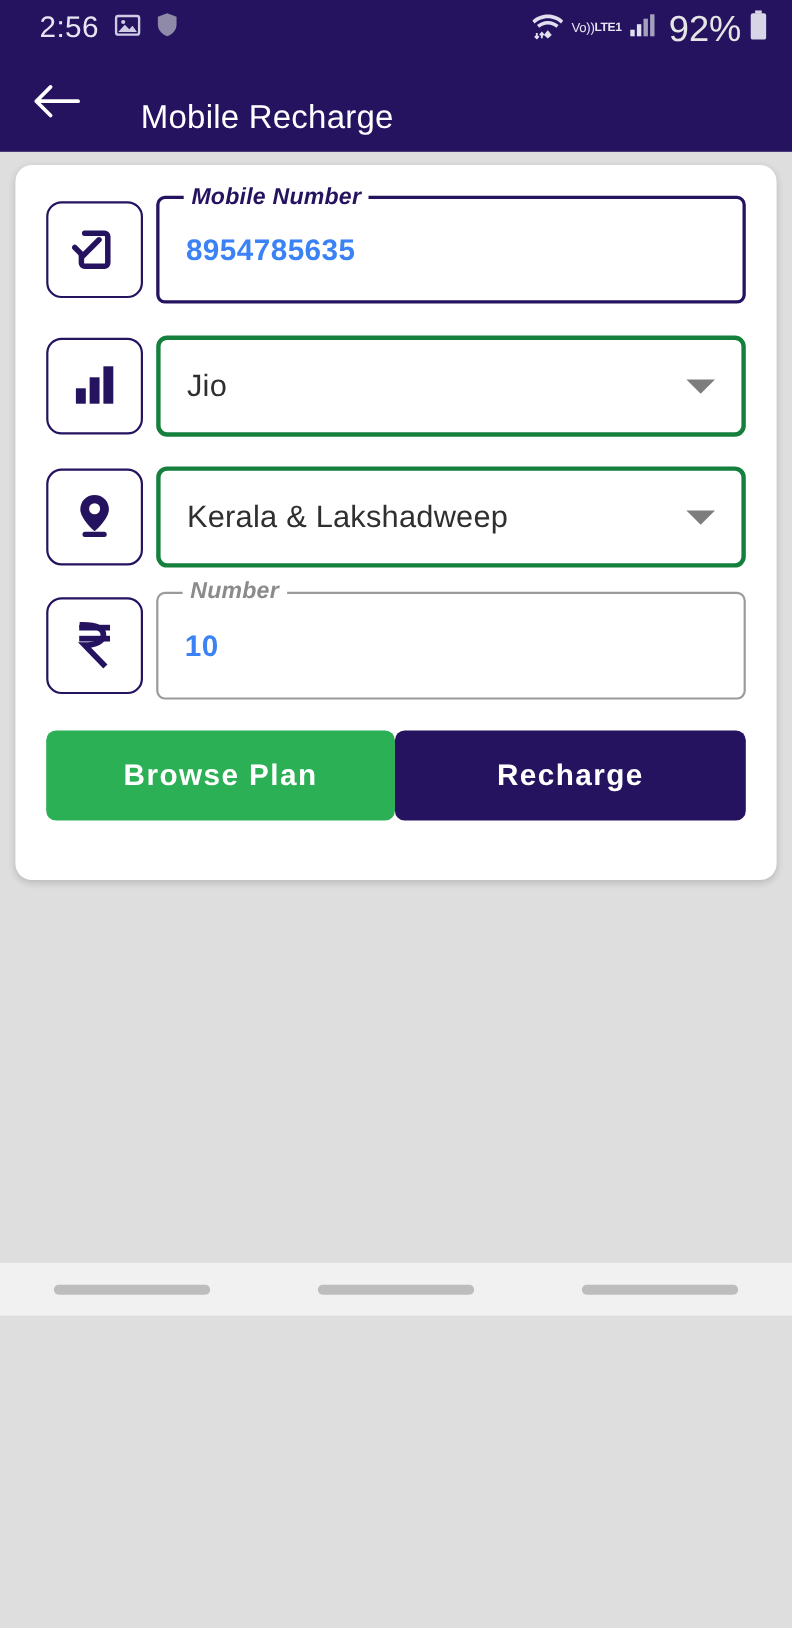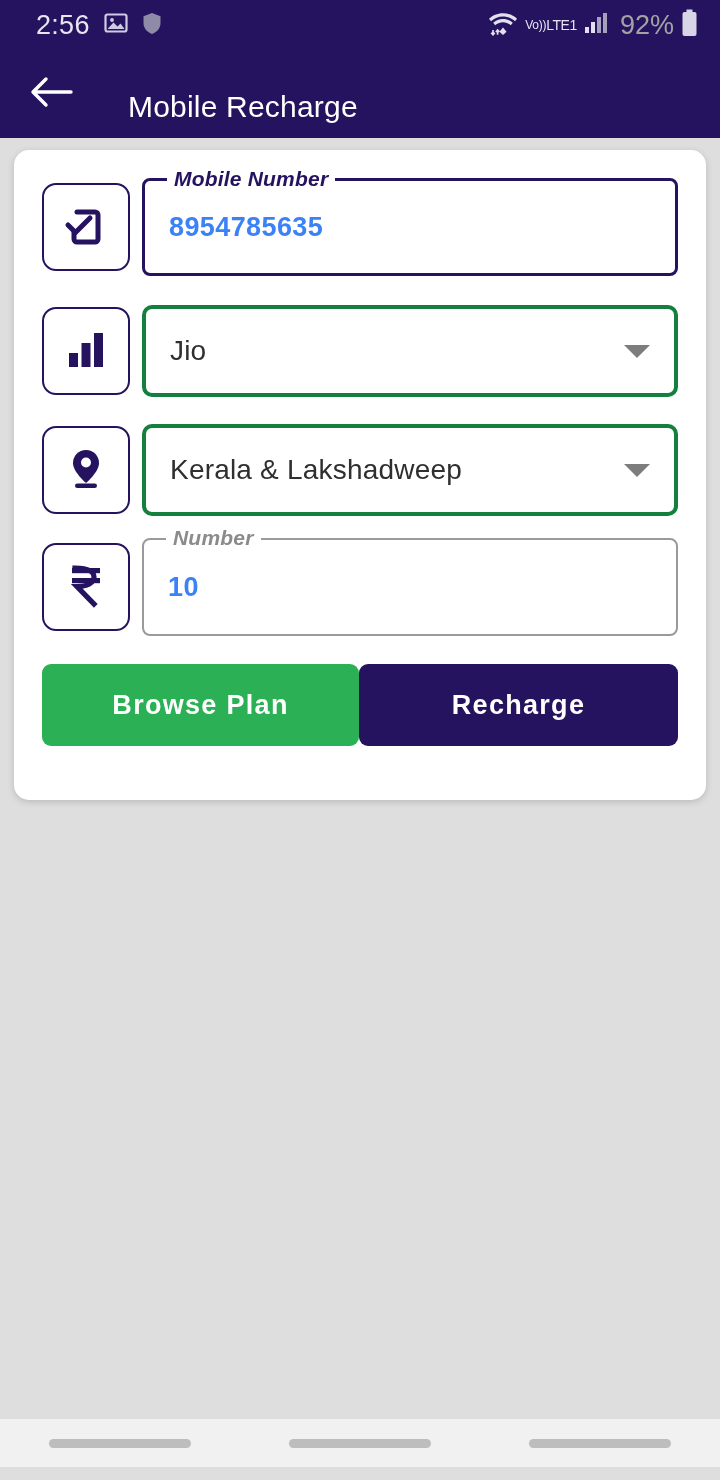--- a/index.html
+++ b/index.html
@@ -8,21 +8,21 @@
     width: 720px;
     height: 1480px;
     font-family: "Liberation Sans", sans-serif;
     background: #dedede;
     overflow: hidden;
   }
 
   .screen {
     position: relative;
     width: 720px;
-    height: 1467px;
+    height: 1196px;
     background: #dedede;
   }
 
   
   .status-bar {
     position: absolute;
     top: 0; left: 0;
     width: 720px;
     height: 50px;
     background: #251360;
@@ -48,24 +48,24 @@
     align-items: center;
     gap: 7px;
   }
   .volte-stack {
     display: flex;
     align-items: center;
     line-height: 1;
     color: #e7e5f2;
   }
   .volte-top { font-size: 12px; letter-spacing: -0.3px; }
-  .volte-bot { font-size: 14px; font-weight: normal; letter-spacing: -0.4px; }
+  .volte-bot { font-size: 11px; font-weight: bold; letter-spacing: -0.4px; }
   .batt-pct {
-    color: #a3a3a3;
-    font-size: 27px;
+    color: #e5e5e5;
+    font-size: 33px;
     line-height: 1;
     margin-left: 5px;
   }
 
   
   .app-bar {
     position: absolute;
     top: 50px; left: 0;
     width: 720px;
     height: 88px;

